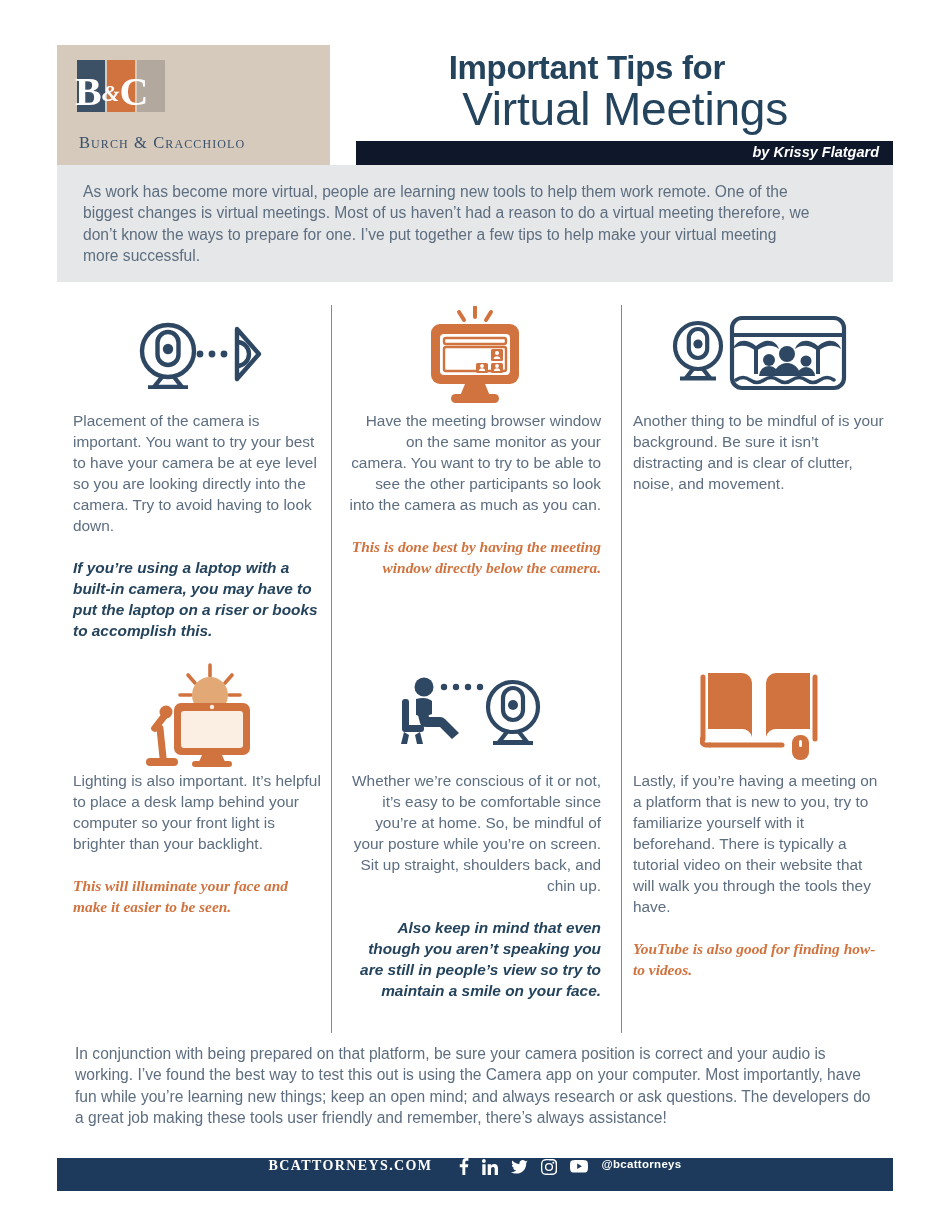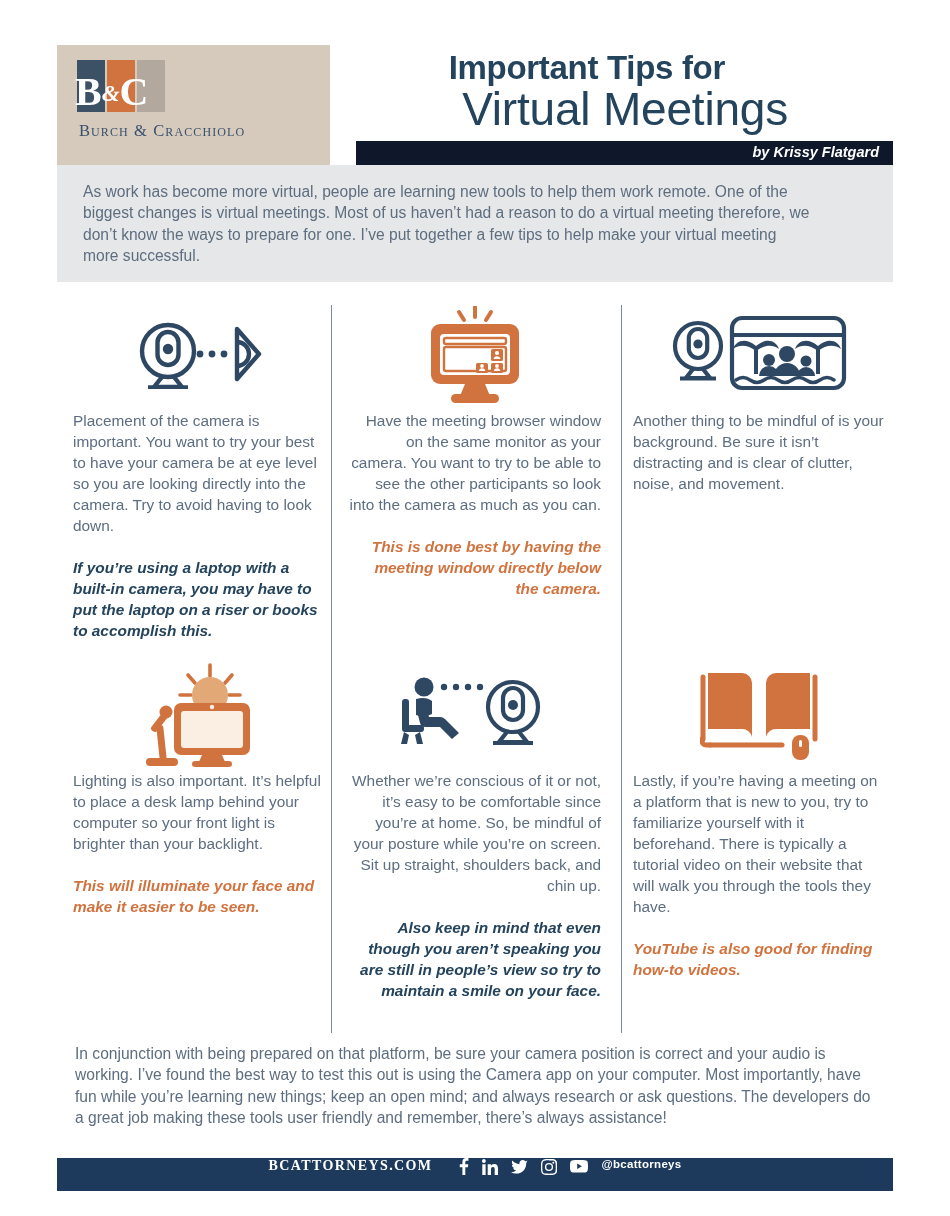--- a/index.html
+++ b/index.html
@@ -70,21 +70,21 @@
     white-space: nowrap;
   }
   .logo-amp {
     font-size: 23px;
     font-style: italic;
     vertical-align: 4px;
   }
   .logo-name {
     position: absolute;
     left: 22px;
-    top: 76px;
+    top: 88px;
     font-family: "Liberation Serif", serif;
     font-size: 16.5px;
     color: #39506b;
     letter-spacing: 1.1px;
     font-variant: small-caps;
     white-space: nowrap;
   }
 
   .title-block {
     position: absolute;
@@ -196,21 +196,21 @@
     margin: 0;
   }
   .emph {
     font-size: 15.4px;
     line-height: 21px;
     font-style: italic;
     font-weight: 700;
     margin: 21px 0 0 0;
   }
   .emph.navy { color: #24435c; }
-  .emph.orange { color: #d1733f; }
+  .emph.orange { color: #d1733f; font-family: Liberation Serif, serif; }
 
   
   .closing {
     position: absolute;
     left: 75px;
     top: 1043px;
     width: 800px;
     font-size: 15.6px;
     line-height: 21.3px;
     color: #5d6e80;

